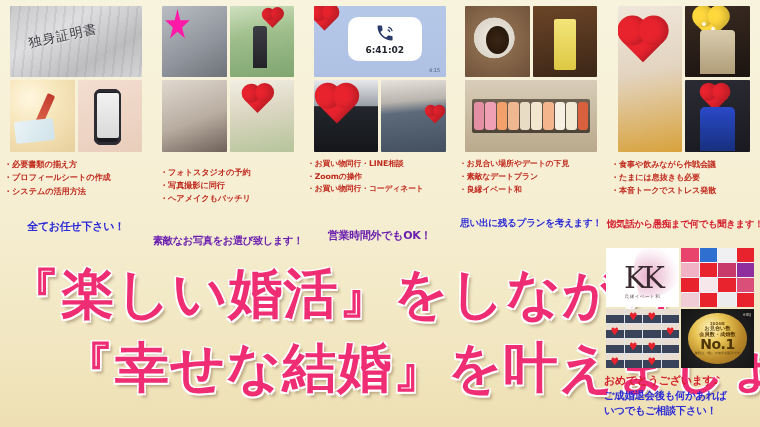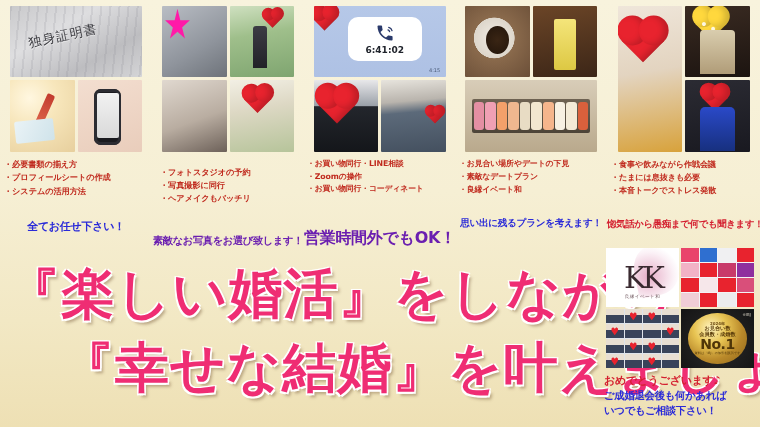--- a/index.html
+++ b/index.html
@@ -166,21 +166,21 @@
     font-size: 11px;
     font-weight: bold;
     white-space: nowrap;
     letter-spacing: -0.3px;
   }
   .sum-blue   { color: #2a2ad8; }
   .sum-purple { color: #6b1fb0; }
   .sum-red    { color: #d41f2f; }
   .col.c4 .summary { font-size: 9.6px; }
   .col.c5 .summary { font-size: 9.4px; }
-  .col.c3 .summary { font-size: 16px; margin-top: 16px; }
+  .col.c3 .summary { font-size: 11px; margin-top: 16px; }
   .col.c2 .summary { font-size: 10.2px; }
 
   
   .headline {
     position: absolute;
     left: 0; top: 250px;
     width: 600px; height: 177px;
   }
   .hl-line {
     position: absolute;

